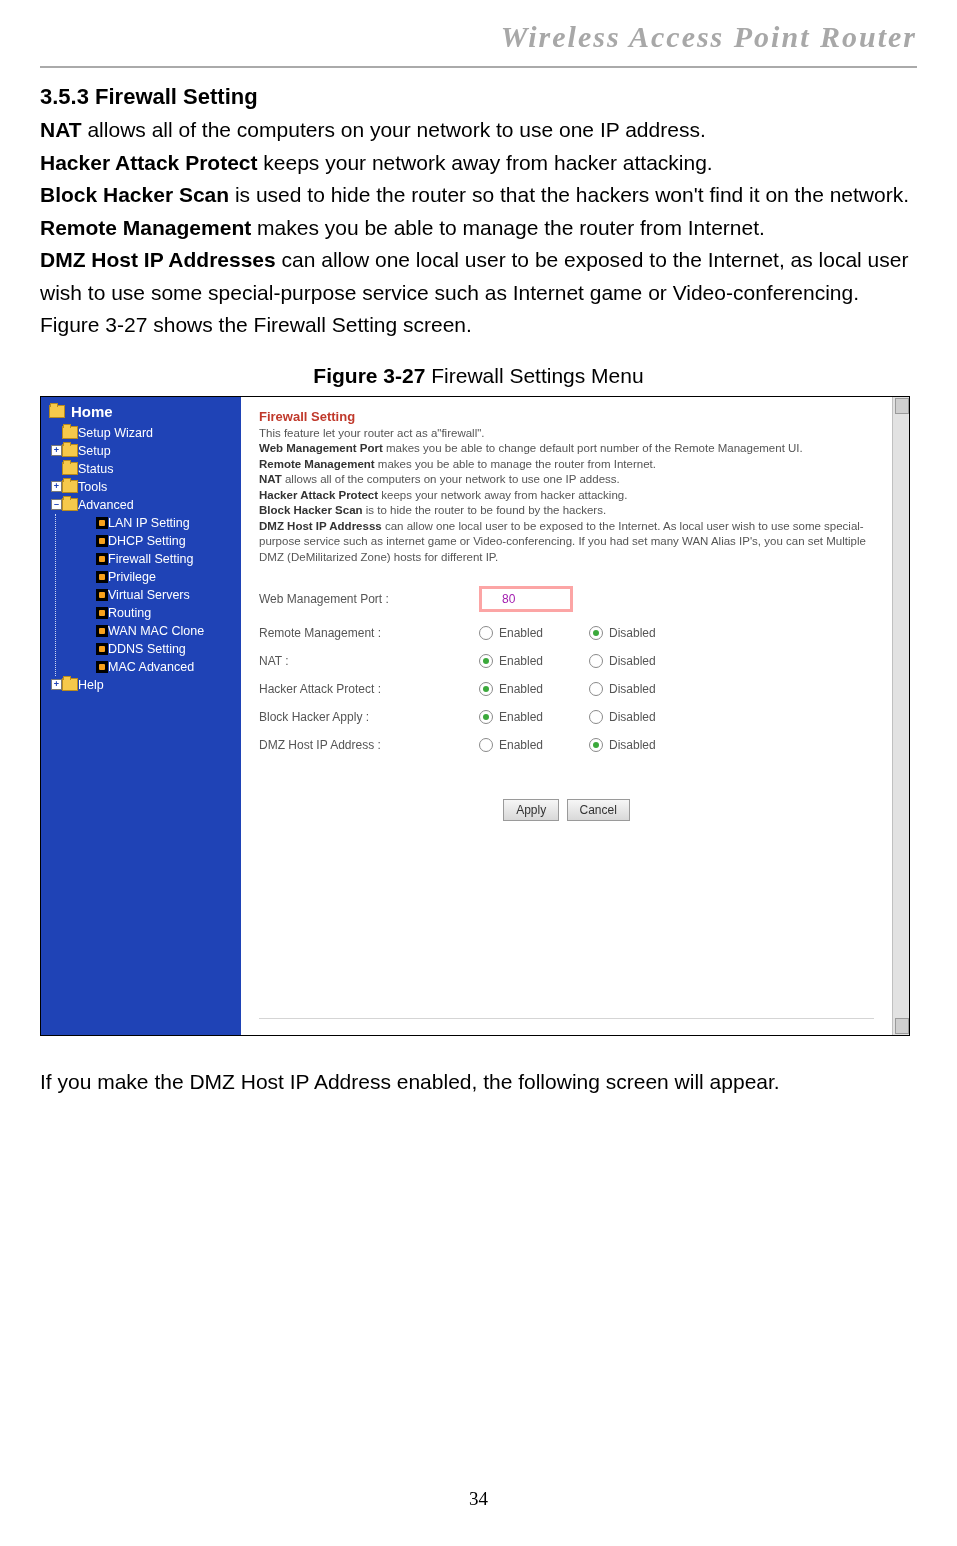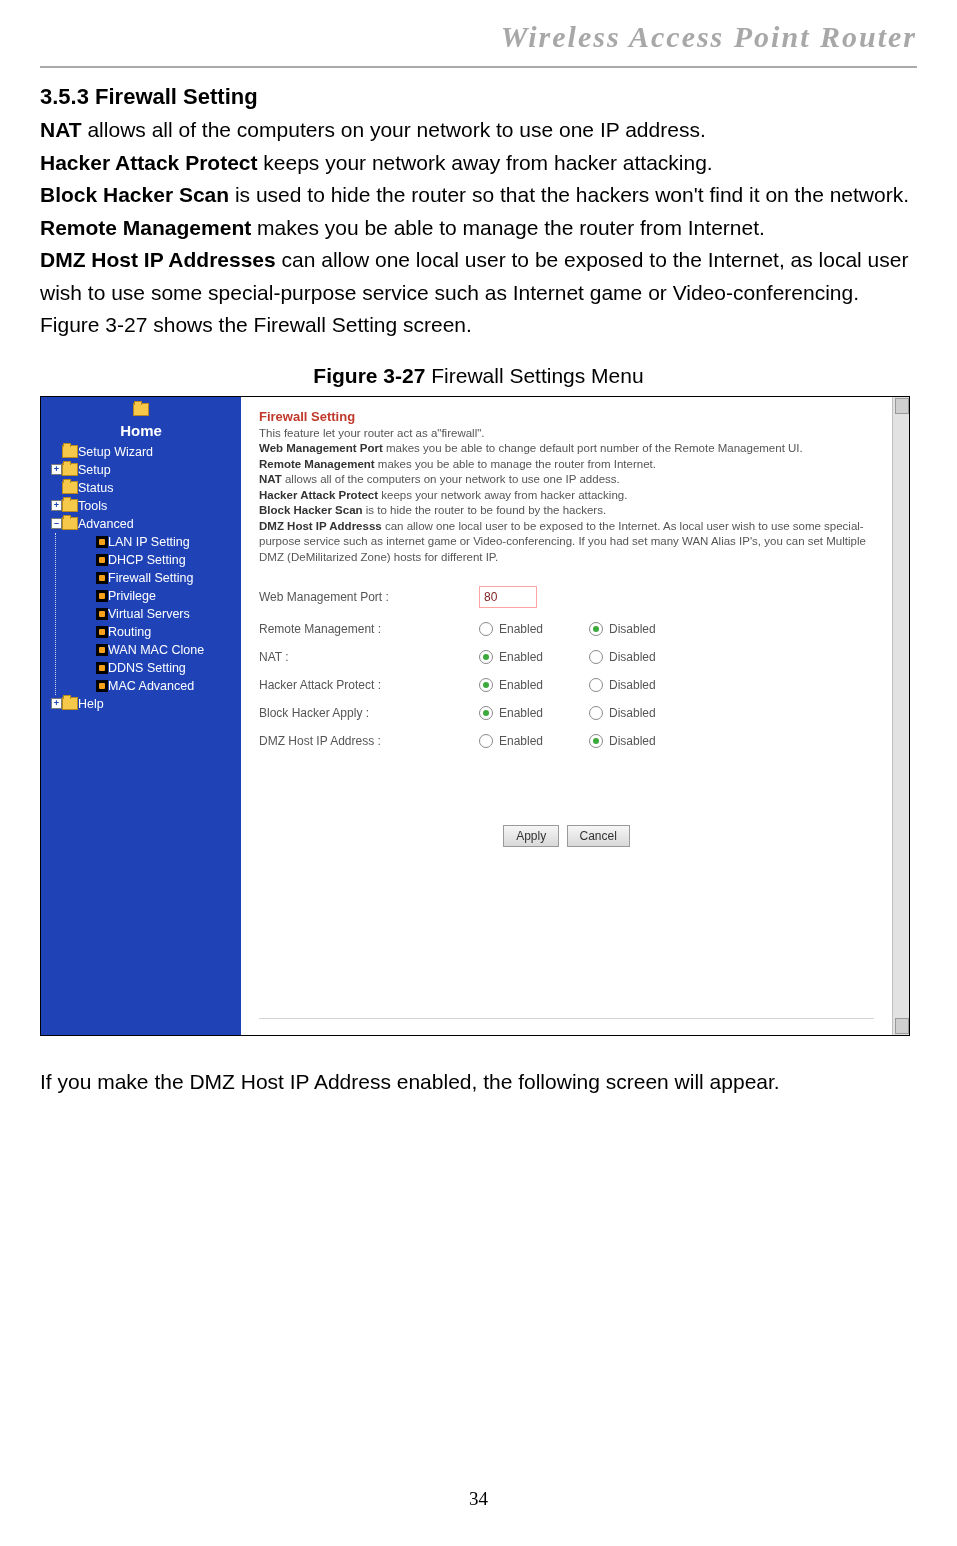--- a/index.html
+++ b/index.html
@@ -66,21 +66,20 @@
     padding-top: 4px;
     font-size: 12.5px;
   }
   .side-home {
     display: flex;
     align-items: center;
     gap: 6px;
     font-weight: bold;
     font-size: 15px;
     padding: 2px 8px 4px 8px;
-    flex-direction: column;
   }
   .side-item {
     display: flex;
     align-items: center;
     gap: 0;
     padding: 2px 4px 2px 10px;
     white-space: nowrap;
   }
   .side-sub {
     display: flex;
@@ -137,33 +136,33 @@
   .fw-title { color: #c0392b; font-weight: bold; font-size: 13px; margin-bottom: 2px;}
   .fw-desc { font-size: 11.5px; color: #555; line-height: 1.35; margin-bottom: 14px;}
   .fw-desc .bb{ font-weight:bold; color:#333;}
   .form-row{
     display:flex;align-items:center;
     font-size:12px;color:#555;
     padding:7px 0;
   }
   .form-label{ width:220px; }
   .port-input{
-    width:48px;height:18px;border:1px solid #fca5a5;
-    padding:1px 4px;font-size:12px;color:#7f1d1d;
+    width:48px;height:18px;border:3px solid #fca5a5;
+    padding:1px 20px;font-size:12px;color:#a21caf;
   }
   .radio-col{ width:110px; display:flex; align-items:center; gap:6px;}
   .radio{
     width:12px;height:12px;border:1px solid #8a8a8a;border-radius:50%;
     display:inline-flex;align-items:center;justify-content:center;background:#fff;
   }
   .radio.checked::after{
     content:"";width:6px;height:6px;border-radius:50%;
     background:#3ba93b;display:block;
   }
-  .btn-row{ text-align:center; margin-top:70px;}
+  .btn-row{ text-align:center; margin-top:40px;}
   .btn{
     display:inline-block;border:1px solid #9a9a9a;
     background:linear-gradient(#f6f6f6,#d8d8d8);
     padding:3px 12px;font-size:12px;color:#333;
     margin:0 2px;
   }
   .after-text{
     font-size:21px;
     margin-top:34px;
   }

